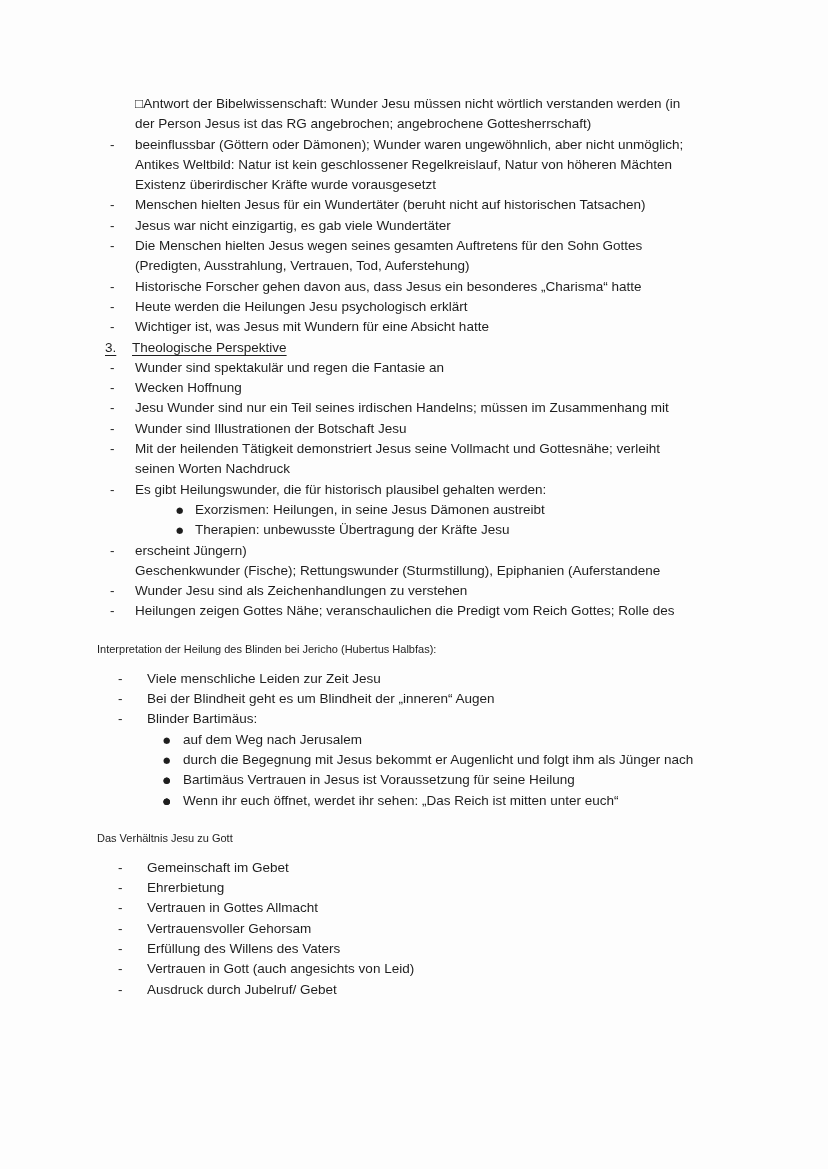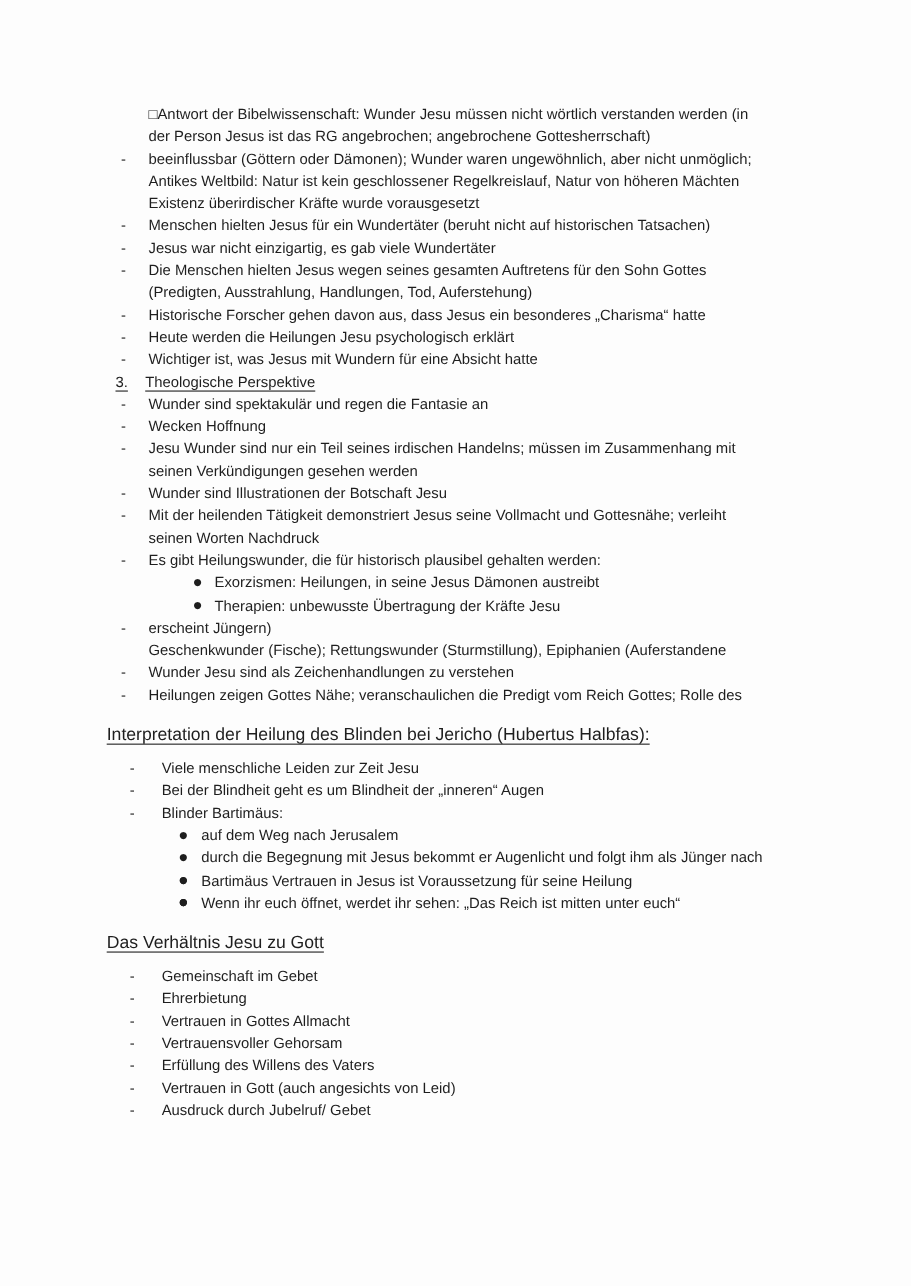--- a/index.html
+++ b/index.html
@@ -14,24 +14,23 @@
     box-sizing: border-box;
     background: #fdfdfd;
     padding: 94px 95px 0 97px;
     overflow: hidden;
     font-family: "Liberation Sans", "DejaVu Sans", sans-serif;
     color: #1e1e1e;
     font-size: 13.5px;
   }
   .sec { margin: 0; }
   .section-heading {
-    font-size: 16px;
+    font-size: 11px;
     line-height: 22px;
     margin: 16px 0 9px 0;
-    text-decoration: underline;
     text-underline-offset: 3px;
     white-space: nowrap;
   }
   .item { position: relative; }
   .line {
     line-height: 20.3px;
     white-space: nowrap;
   }
   .marker {
     position: absolute;
@@ -83,21 +82,21 @@
           <span class="marker">-</span>
           <div class="line">Menschen hielten Jesus für ein Wundertäter (beruht nicht auf historischen Tatsachen)</div>
         </div>
         <div class="item d1">
           <span class="marker">-</span>
           <div class="line">Jesus war nicht einzigartig, es gab viele Wundertäter</div>
         </div>
         <div class="item d1">
           <span class="marker">-</span>
           <div class="line">Die Menschen hielten Jesus wegen seines gesamten Auftretens für den Sohn Gottes</div>
-          <div class="line">(Predigten, Ausstrahlung, Handlungen, Tod, Auferstehung)</div>
+          <div class="line">(Predigten, Ausstrahlung, Vertrauen, Tod, Auferstehung)</div>
         </div>
         <div class="item d1">
           <span class="marker">-</span>
           <div class="line">Historische Forscher gehen davon aus, dass Jesus ein besonderes „Charisma“ hatte</div>
         </div>
         <div class="item d1">
           <span class="marker">-</span>
           <div class="line">Heute werden die Heilungen Jesu psychologisch erklärt</div>
         </div>
         <div class="item d1">
@@ -112,21 +111,20 @@
           <span class="marker">-</span>
           <div class="line">Wunder sind spektakulär und regen die Fantasie an</div>
         </div>
         <div class="item d1">
           <span class="marker">-</span>
           <div class="line">Wecken Hoffnung</div>
         </div>
         <div class="item d1">
           <span class="marker">-</span>
           <div class="line">Jesu Wunder sind nur ein Teil seines irdischen Handelns; müssen im Zusammenhang mit</div>
-          <div class="line">seinen Verkündigungen gesehen werden</div>
         </div>
         <div class="item d1">
           <span class="marker">-</span>
           <div class="line">Wunder sind Illustrationen der Botschaft Jesu</div>
         </div>
         <div class="item d1">
           <span class="marker">-</span>
           <div class="line">Mit der heilenden Tätigkeit demonstriert Jesus seine Vollmacht und Gottesnähe; verleiht</div>
           <div class="line">seinen Worten Nachdruck</div>
         </div>

